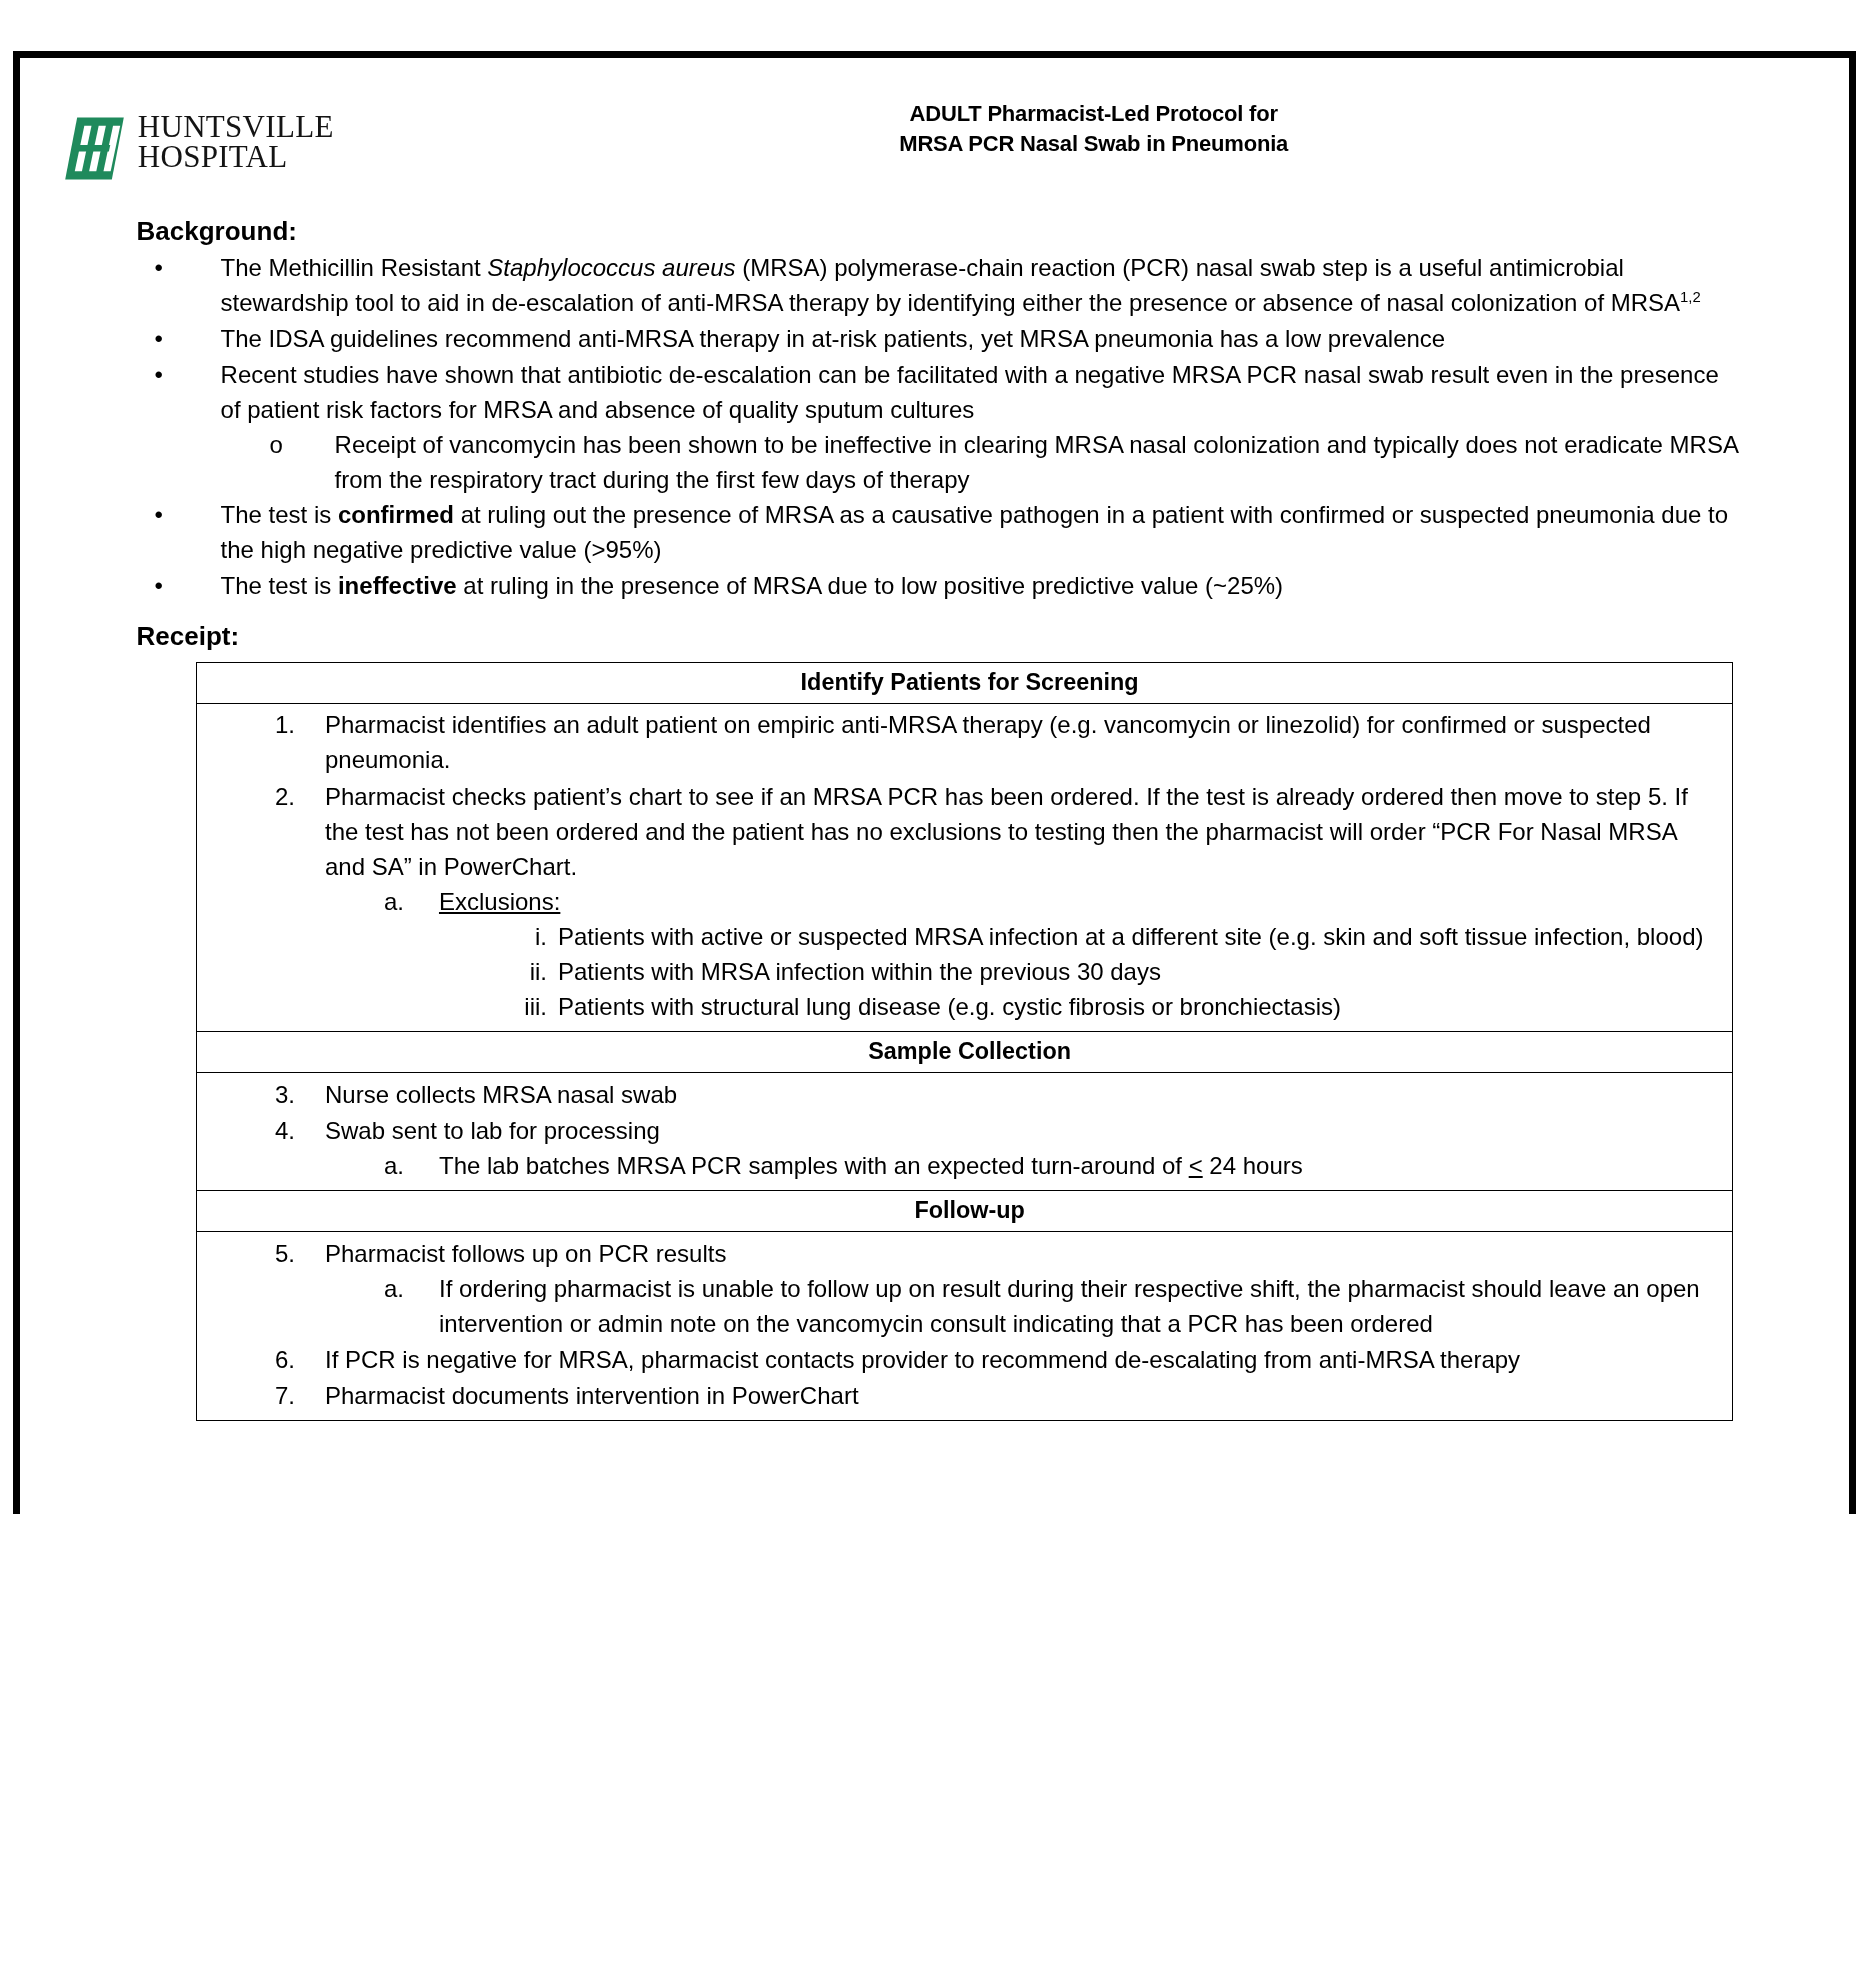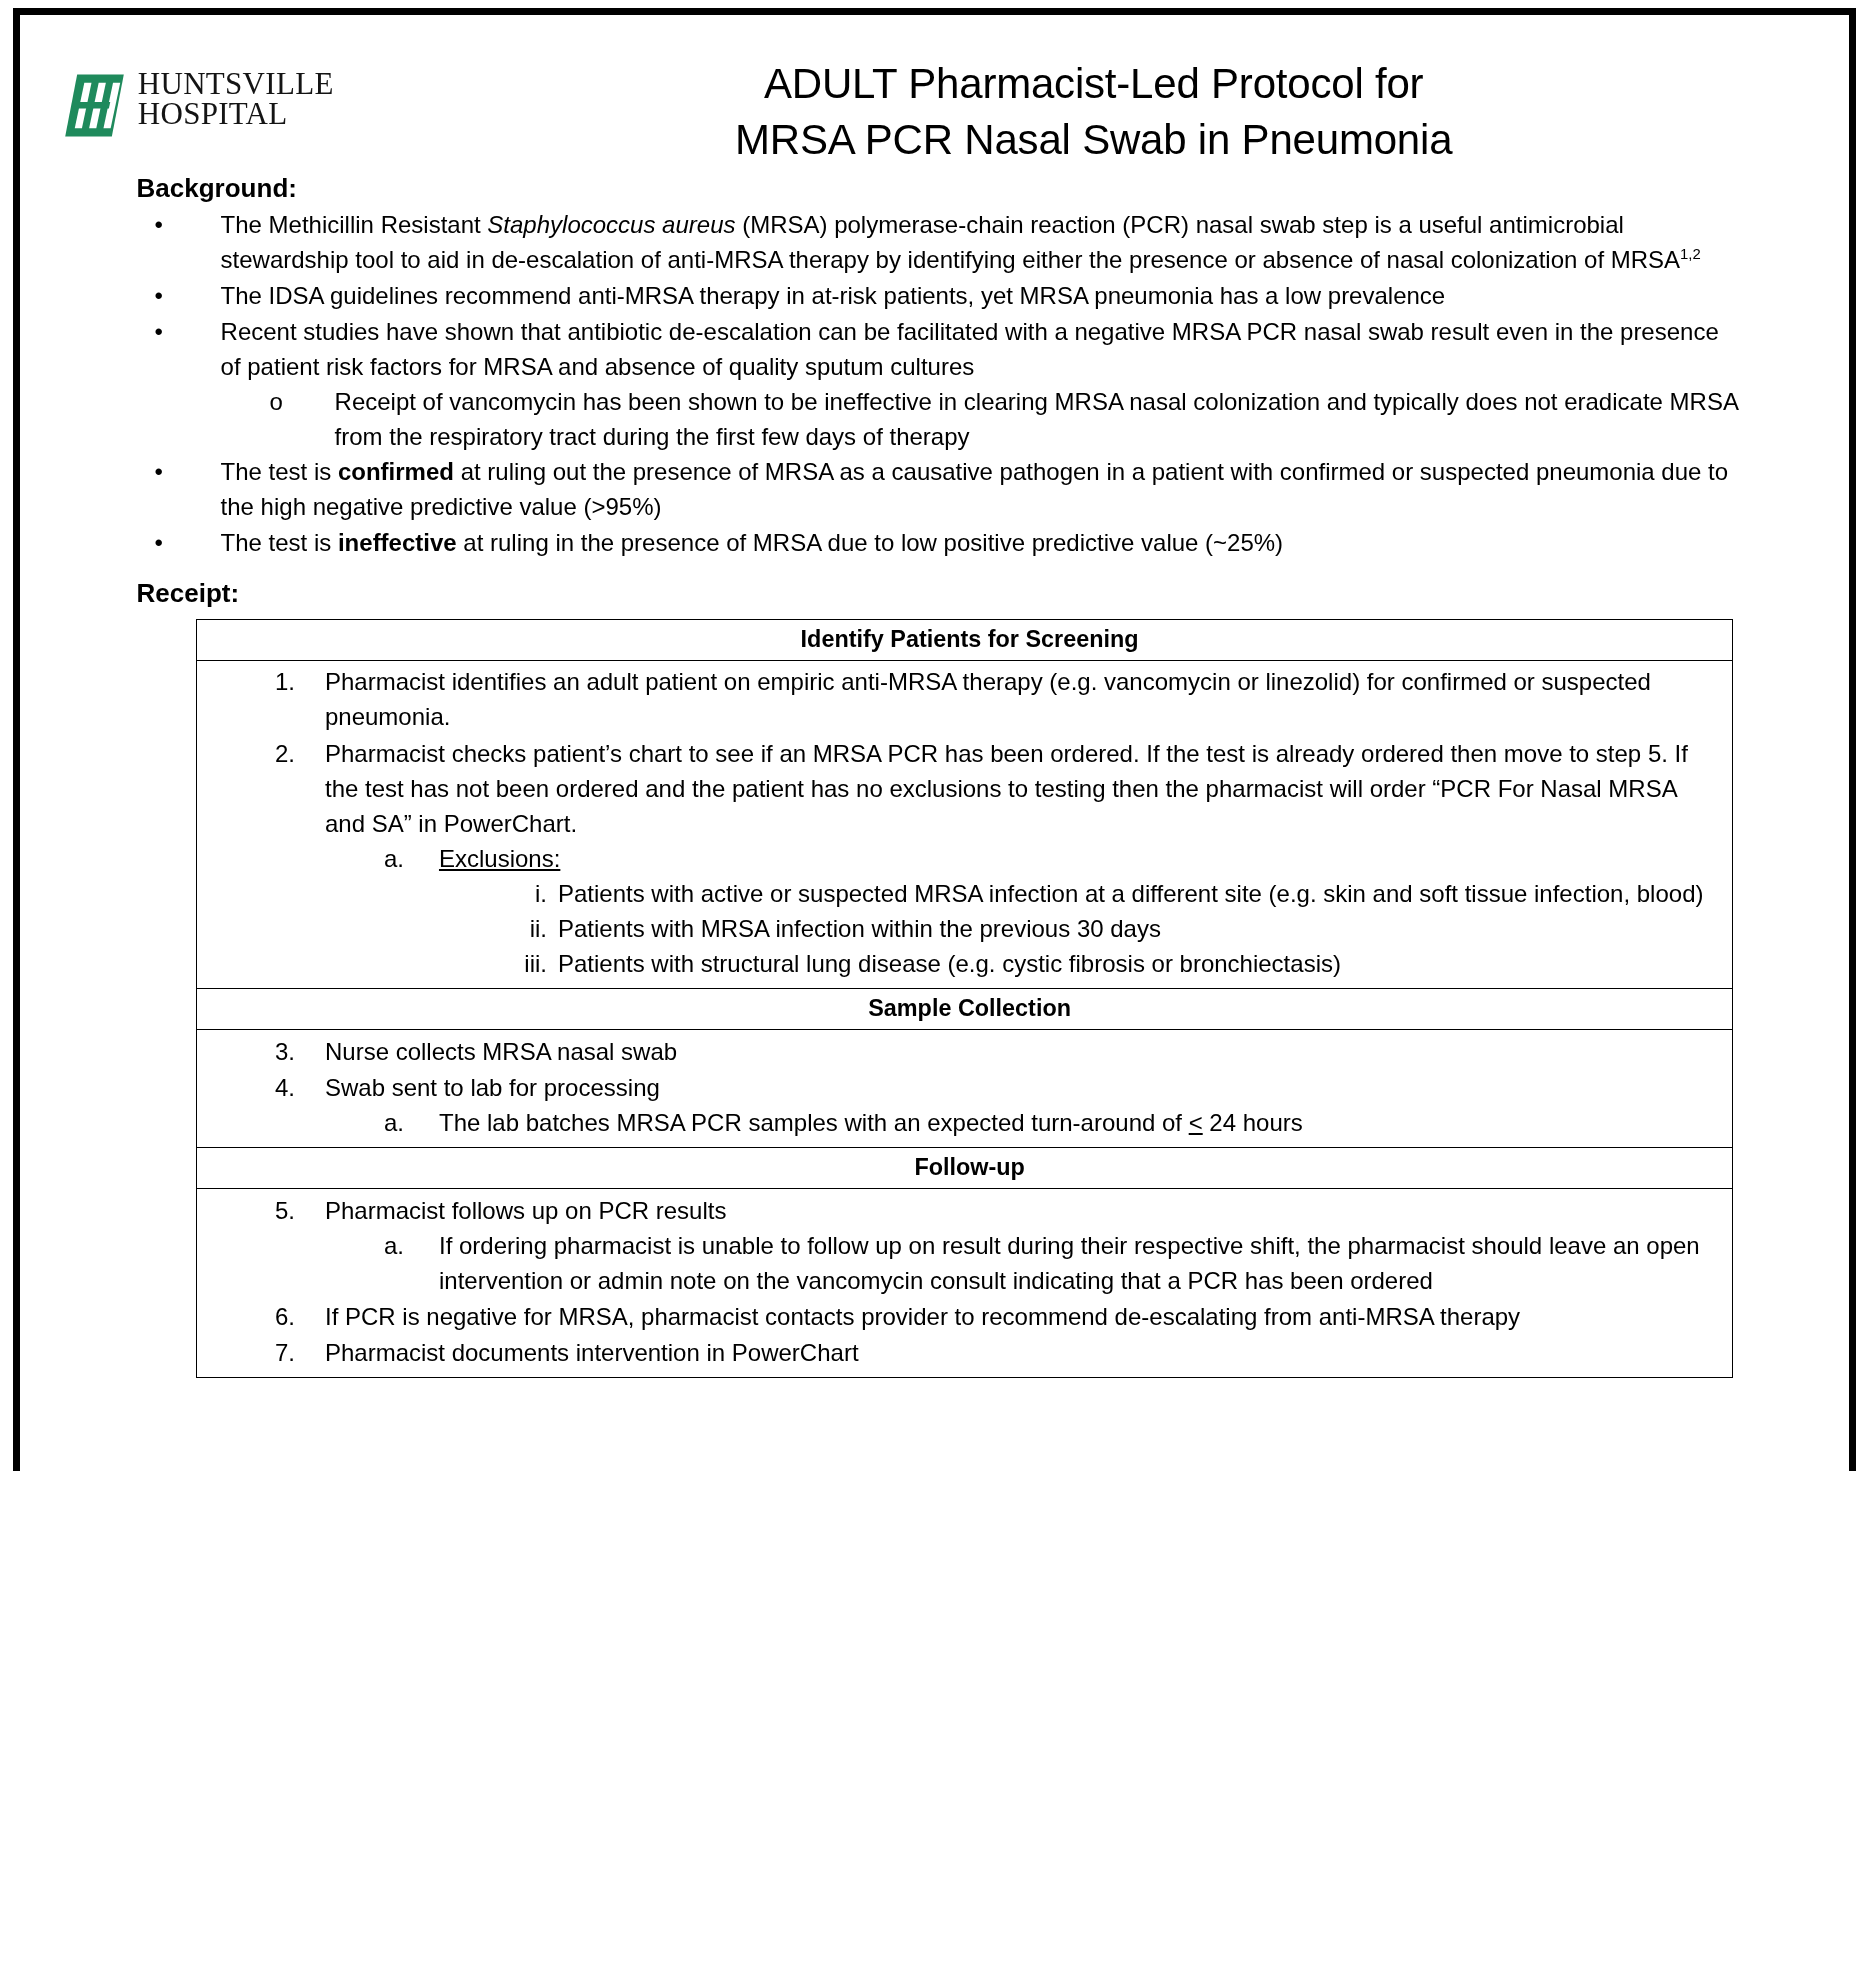--- a/index.html
+++ b/index.html
@@ -11,20 +11,21 @@
     font-family: "Liberation Sans", sans-serif;
     color: #000000;
   }
   #page {
     position: relative;
     width: 1869px;
     height: 1471px;
     background: #ffffff;
     box-sizing: border-box;
     overflow: hidden;
+    margin-top: 43px;
   }
   
   .doc-frame {
     position: absolute;
     left: 13.2px;
     top: 8.4px;
     width: 1843px;
     height: 1975px;
     border-left: 7.8px solid #000000;
     border-right: 7.8px solid #000000;
@@ -74,22 +75,22 @@
   }
 
   .title-block {
     position: absolute;
     left: 336px;
     right: 18px;
     top: 24px;
     text-align: center;
   }
   .title-line {
-    font-size: 42px;
-    font-weight: normal;
+    font-size: 22px;
+    font-weight: bold;
     line-height: 1.33;
     letter-spacing: -0.2px;
     white-space: nowrap;
   }
 
   
   .section-label {
     font-size: 26px;
     font-weight: bold;
     margin: 2.4px 0 3.6px 90px;

